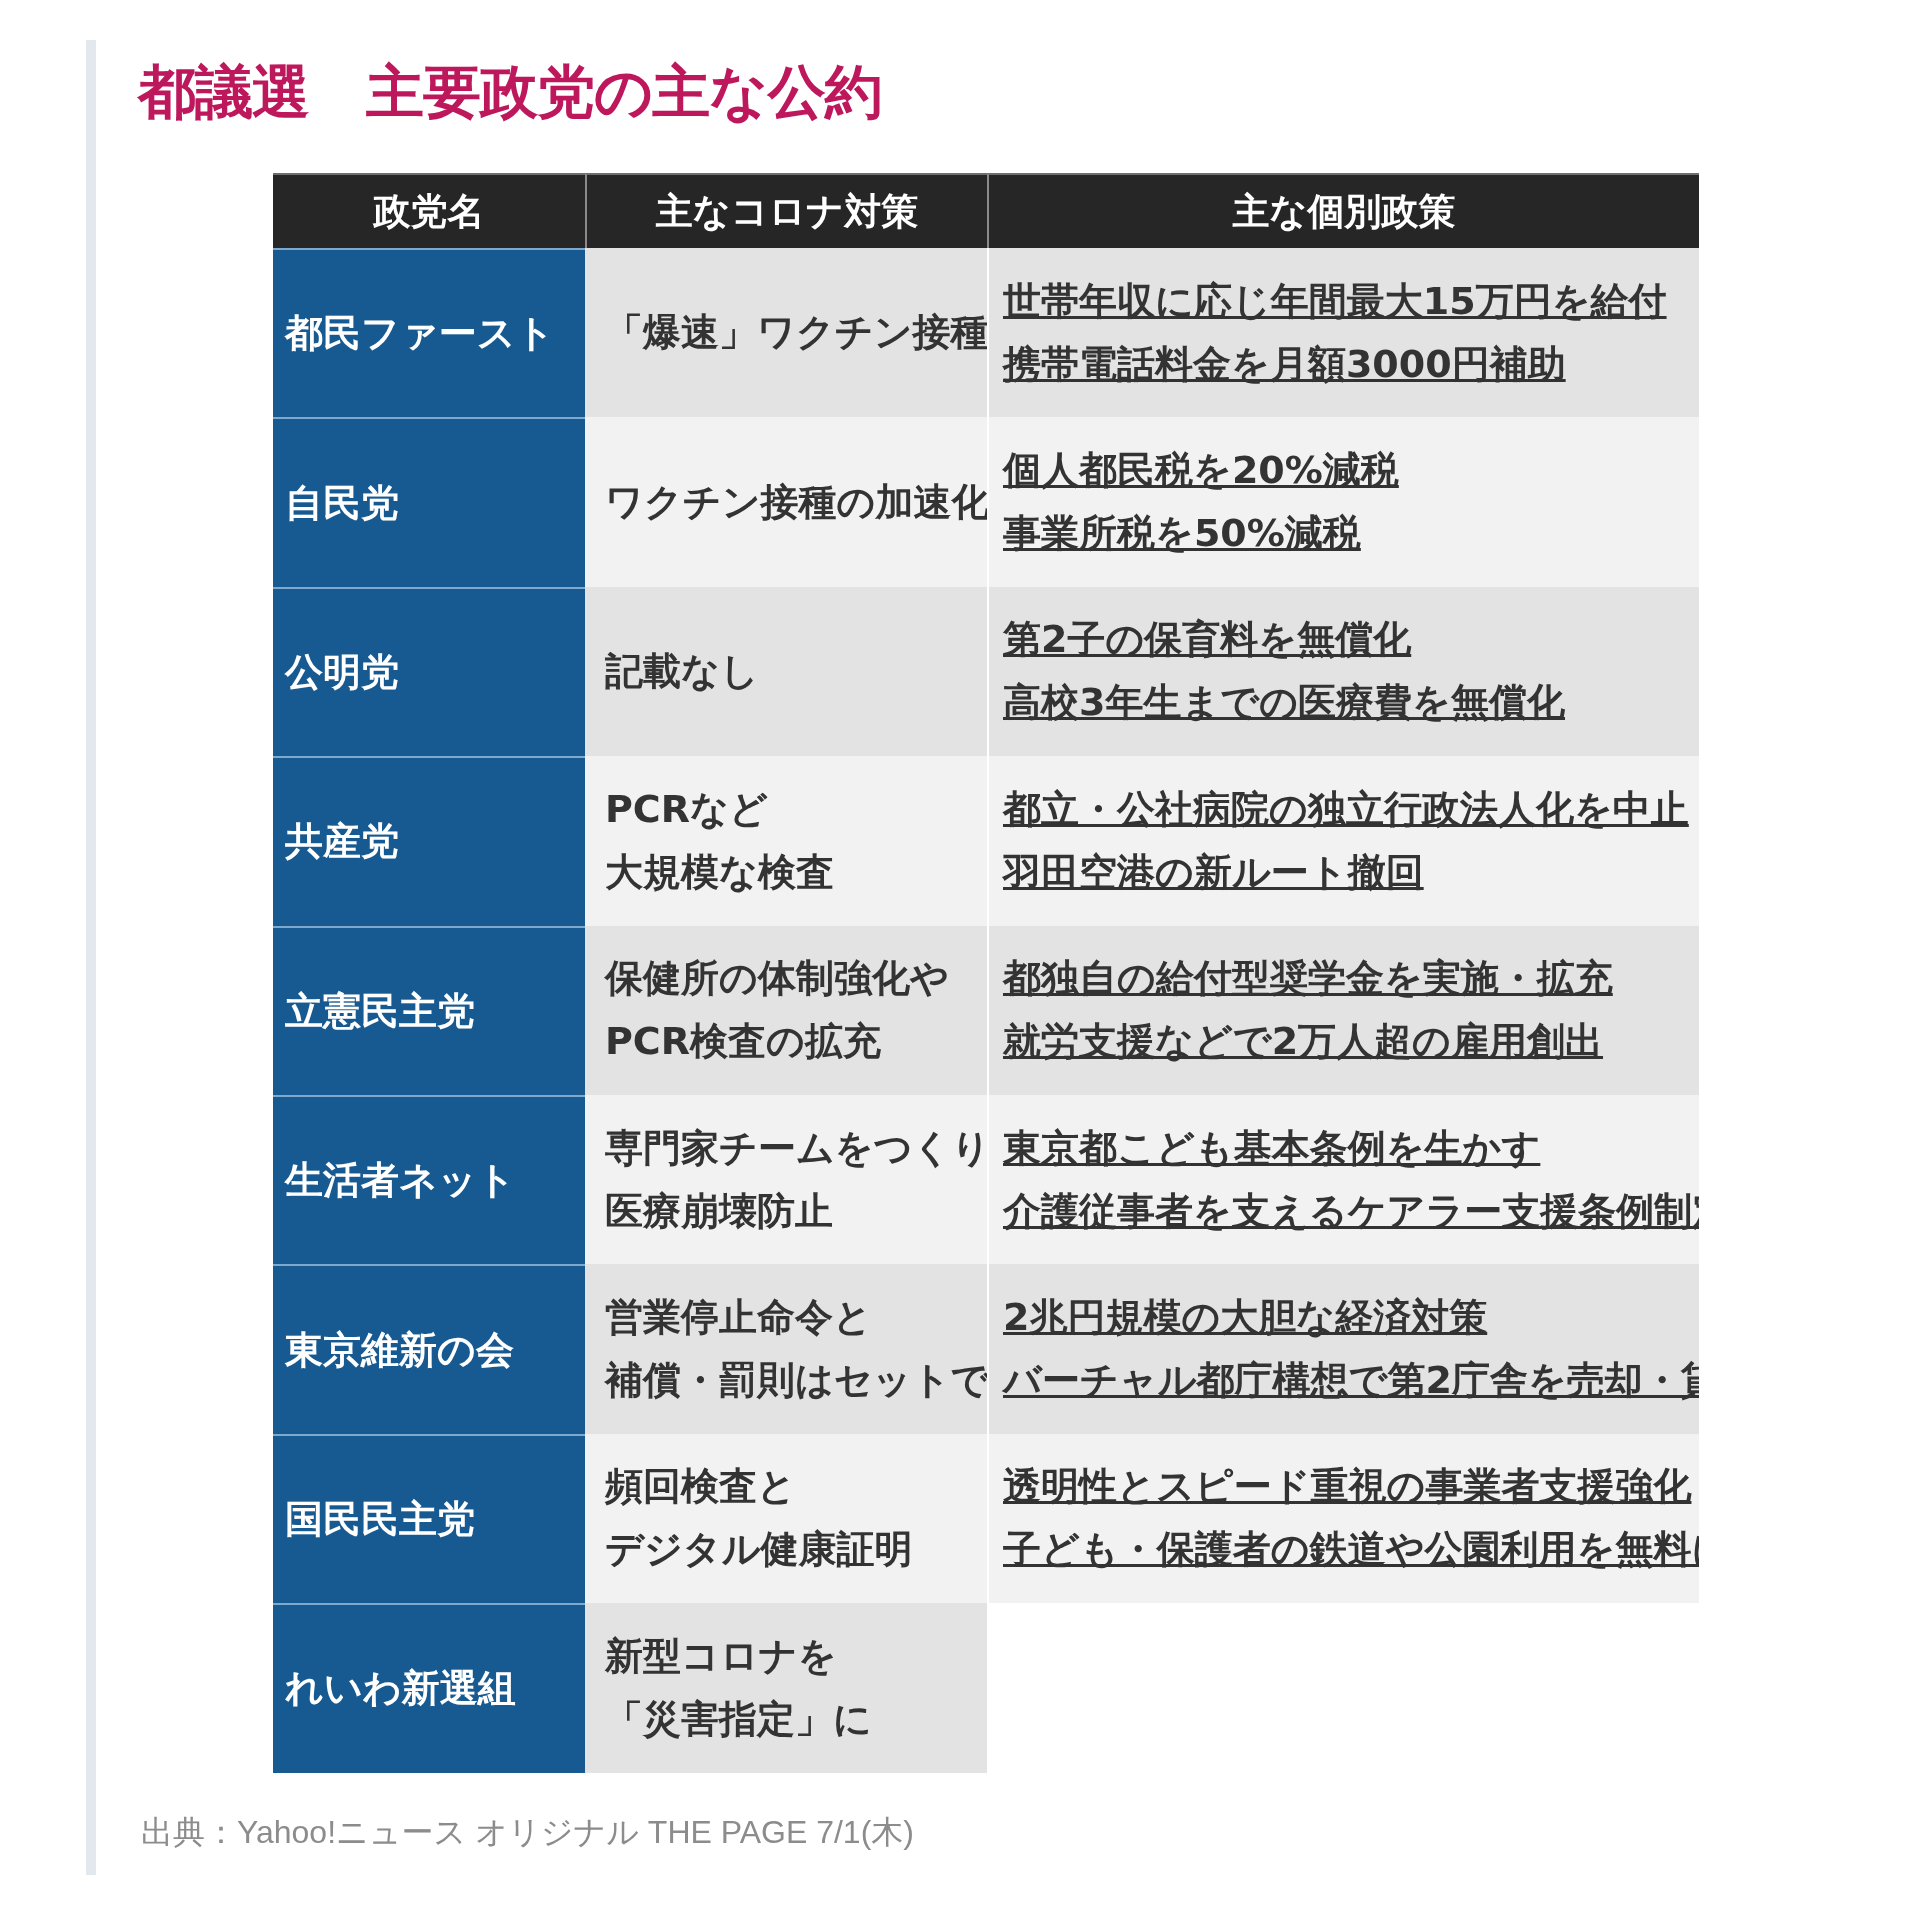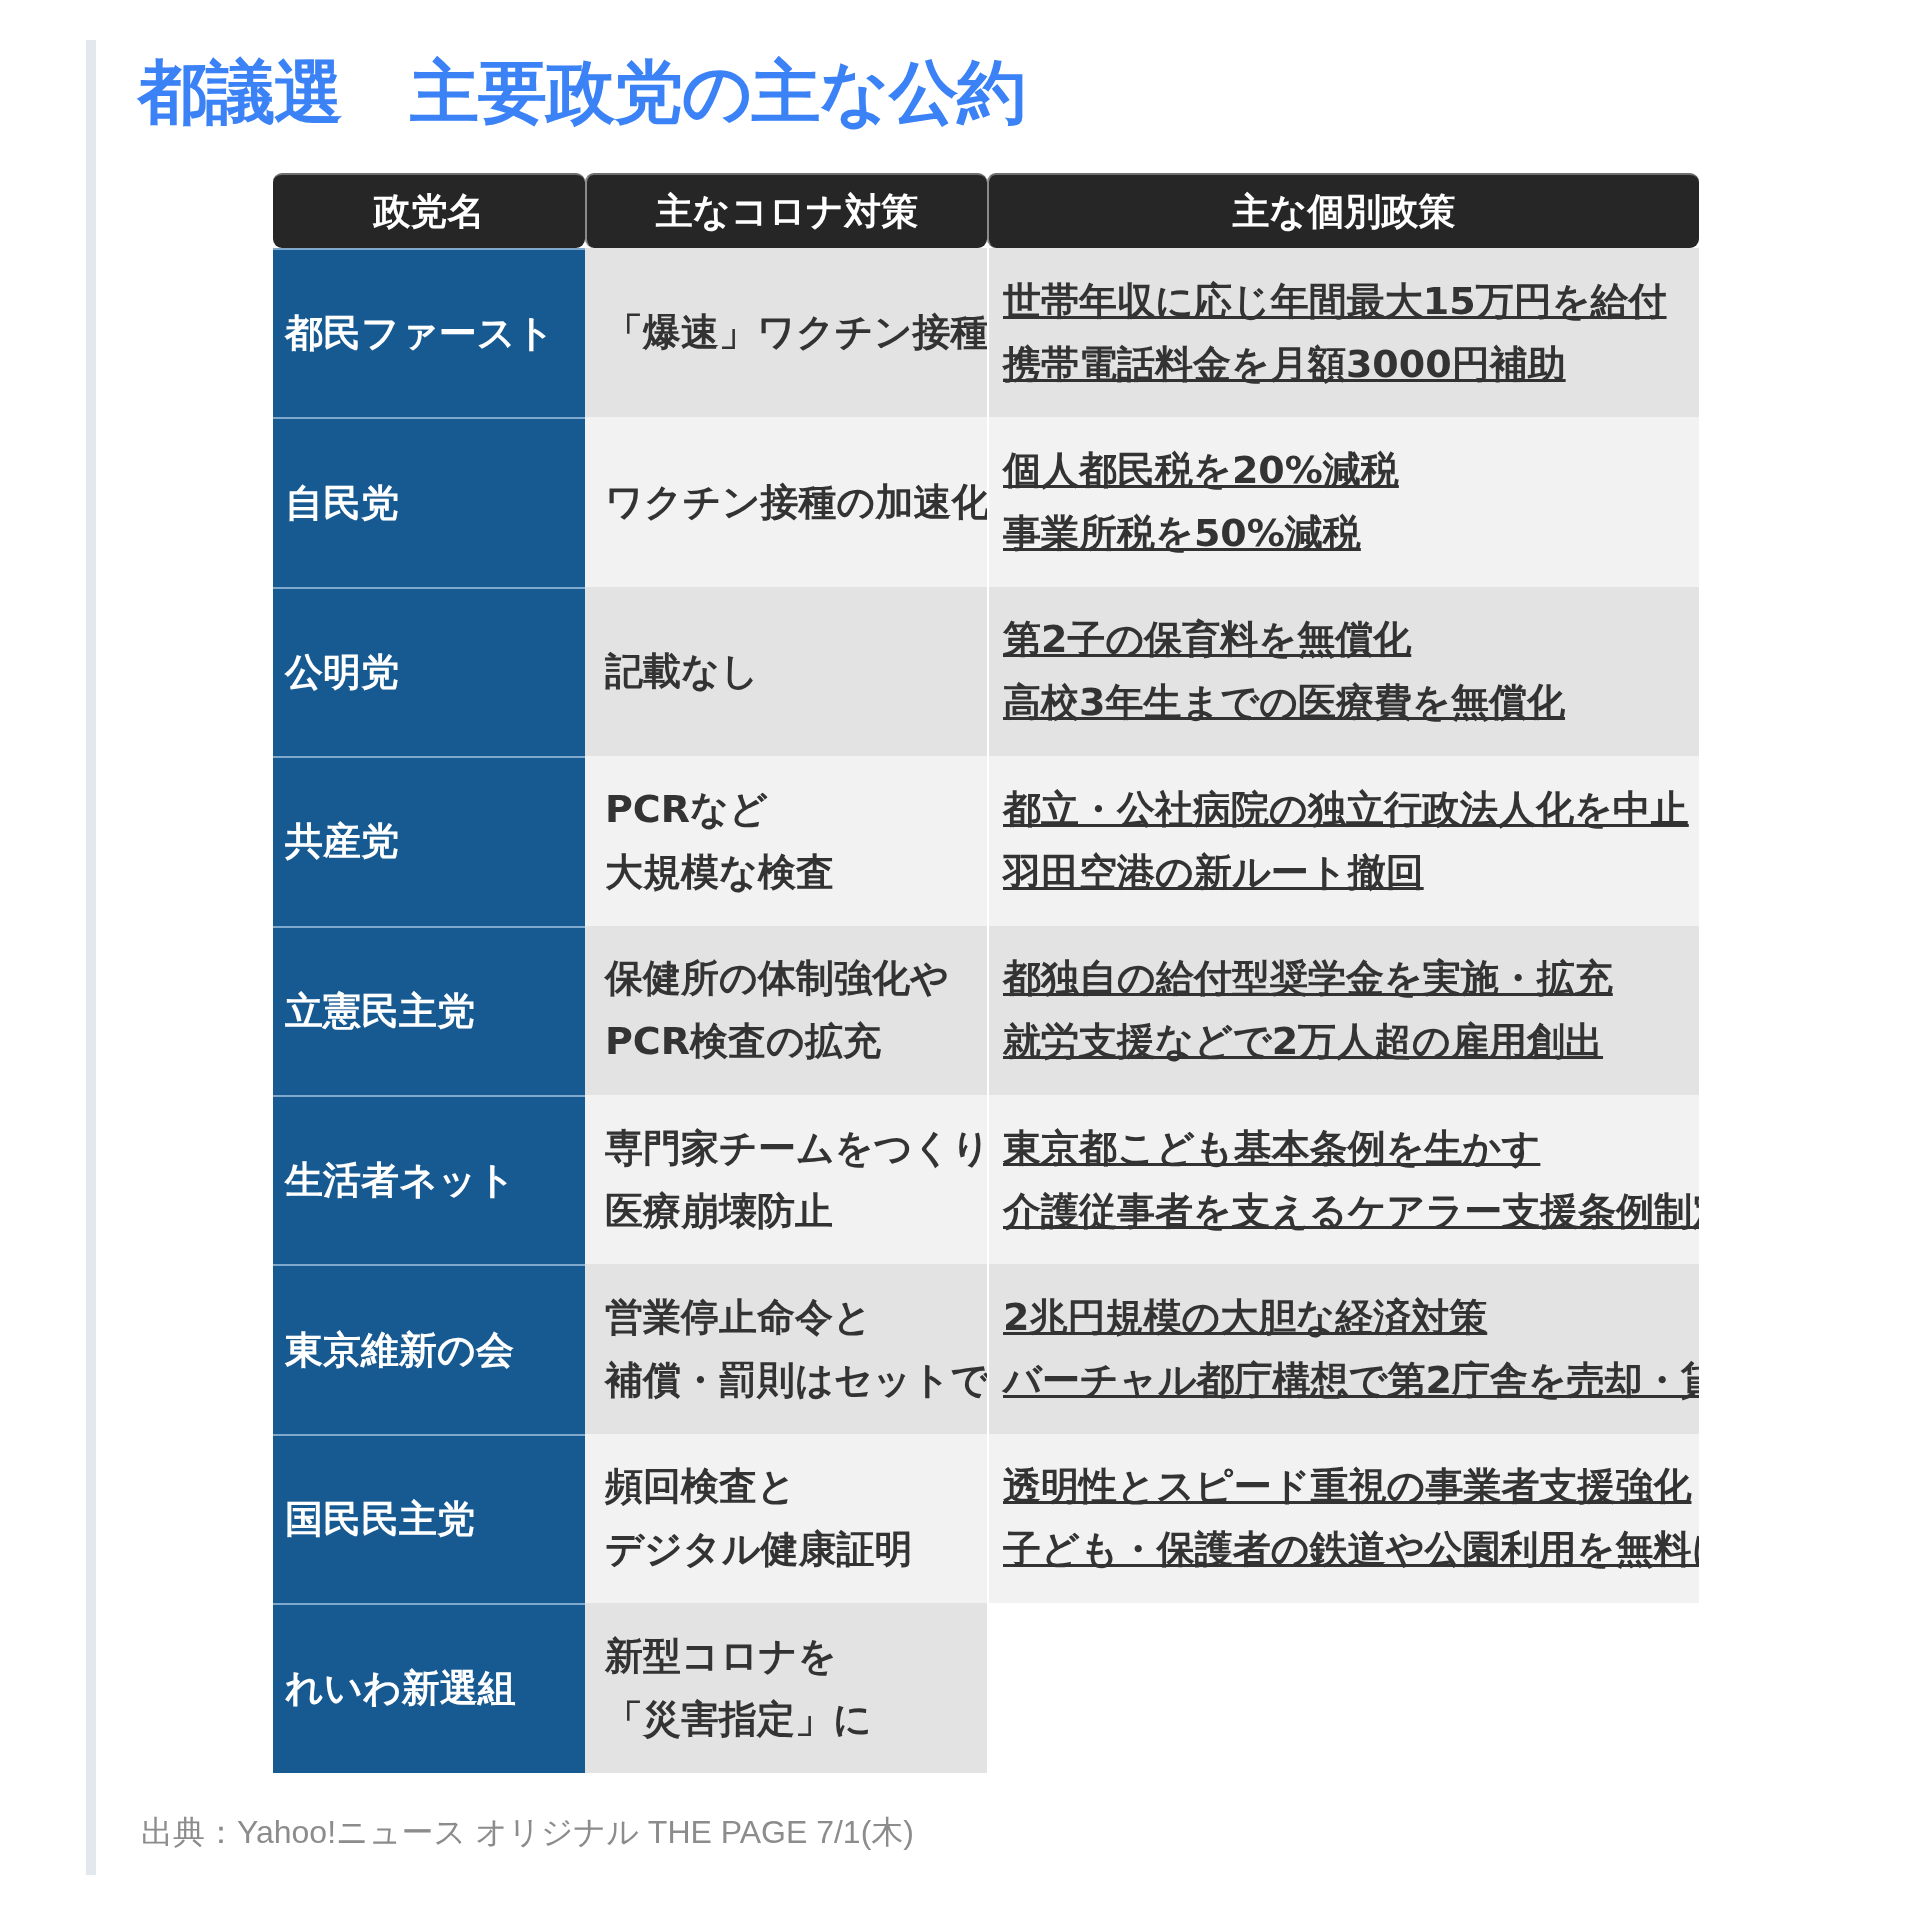--- a/index.html
+++ b/index.html
@@ -6,36 +6,35 @@
   body {
     width: 1920px; height: 1909px; position: relative; overflow: hidden;
     font-family: "DejaVu Sans", "Liberation Sans", sans-serif;
   }
   .left-bar {
     position: absolute; left: 86px; top: 40px; width: 10px; height: 1835px;
     background: #e2e8ee;
   }
   .title {
     position: absolute; left: 138px; top: 36px;
-    font-size: 69px; font-weight: bold; color: #3b82f6;
+    font-size: 58px; font-weight: bold; color: #be185d;
     line-height: 112px; white-space: pre; letter-spacing: -1px;
   }
   .table {
     position: absolute; left: 273px; top: 173px; width: 1426px;
     display: grid;
     grid-template-columns: 312px 402px 712px;
     grid-template-rows: 75px repeat(9, 169.4px);
   }
   .th {
     background: #262626; color: #ffffff;
     font-size: 37px; font-weight: bold;
     display: flex; align-items: center; justify-content: center;
     border-top: 2px solid #6e6e6e;
     box-sizing: border-box;
-    border-radius: 9px;
   }
   .th + .th { border-left: 2px solid #8a8a8a; }
   .cell {
     display: flex; flex-direction: column; justify-content: center;
     box-sizing: border-box; color: #333333;
     font-size: 38px; font-weight: bold; line-height: 63px;
     white-space: nowrap; overflow: hidden;
   }
   .party {
     background: #175a91; color: #ffffff; padding-left: 12px;

